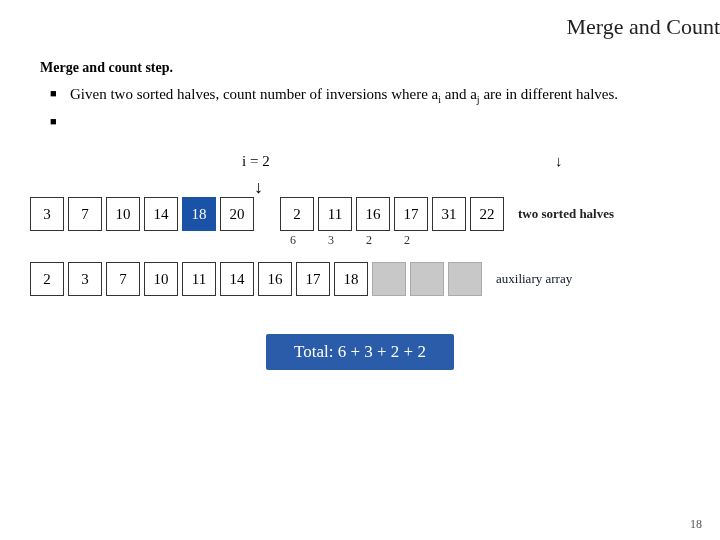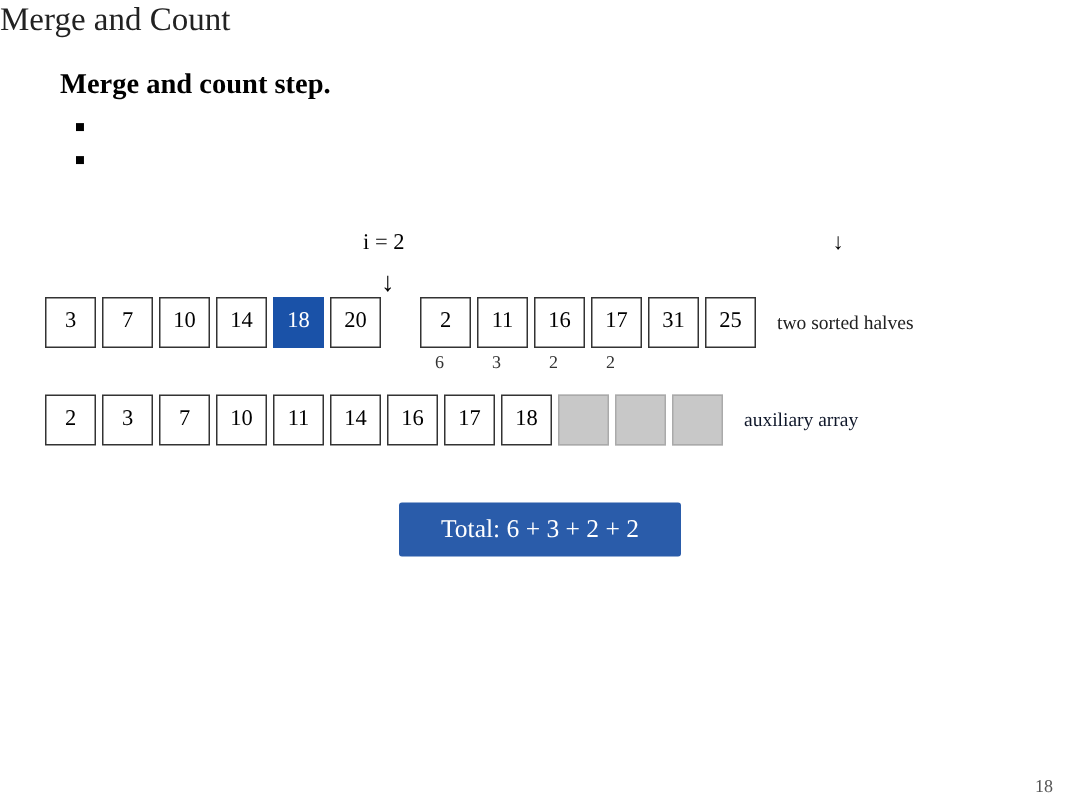--- a/index.html
+++ b/index.html
@@ -6,32 +6,33 @@
     body {
       width: 720px;
       height: 540px;
       background: #ffffff;
       font-family: 'Times New Roman', Times, serif;
       position: relative;
       overflow: hidden;
     }
 
     .page-title {
-      text-align: left;
+      text-align: right;
       font-size: 22px;
+      padding-top: 14px;
       padding-bottom: 10px;
       color: #222;
     }
 
     .content {
       padding: 10px 40px 0 40px;
     }
 
     .section-title {
-      font-size: 19px;
+      font-size: 14px;
       font-weight: bold;
       margin-bottom: 8px;
     }
 
     .bullets {
       list-style: none;
       padding-left: 10px;
     }
 
     .bullets li {
@@ -43,21 +44,21 @@
     }
 
     .bullet-icon {
       min-width: 14px;
       margin-right: 6px;
       margin-top: 2px;
       font-size: 11px;
     }
 
     .diagram-area {
-      margin-top: 34px;
+      margin-top: 20px;
       display: flex;
       flex-direction: column;
       align-items: center;
       gap: 0px;
     }
 
     .arrays-row {
       display: flex;
       align-items: center;
       width: 660px;
@@ -80,20 +81,21 @@
       background: #1a52a8;
       color: #fff;
       border-color: #1a52a8;
     }
 
     .two-sorted-label {
       font-size: 13px;
       margin-left: 10px;
       color: #222;
       white-space: nowrap;
+      font-weight: bold;
     }
 
     .counts-row {
       display: flex;
       align-items: center;
       width: 660px;
       margin-top: 2px;
       margin-left: 0px;
     }
 
@@ -157,20 +159,23 @@
 </head>
 <body>
 
 <div class="page-title">Merge and Count</div>
 
 <div class="content">
   <div class="section-title">Merge and count step.</div>
   <ul class="bullets">
     <li>
       <span class="bullet-icon">■</span>
+      <span>
+        Given two sorted halves, count number of inversions where a<sub>i</sub> and a<sub>j</sub> are in different halves.
+      </span>
     </li>
     <li>
       <span class="bullet-icon">■</span>
     </li>
   </ul>
 </div>
 
 <div class="diagram-area">
 
   <div style="position:relative; width:660px; height:28px; margin-bottom:0px;">
@@ -189,21 +194,21 @@
     <div class="cell">10</div>
     <div class="cell">14</div>
     <div class="cell cell-blue">18</div>
     <div class="cell" style="margin-right:22px;">20</div>
 
     <div class="cell">2</div>
     <div class="cell">11</div>
     <div class="cell">16</div>
     <div class="cell">17</div>
     <div class="cell">31</div>
-    <div class="cell">25</div>
+    <div class="cell">22</div>
 
     <span class="two-sorted-label">two sorted halves</span>
   </div>
 
   <div class="counts-row">
 
     <div style="width:34px;"></div>
     <div style="width:4px;"></div>
     <div style="width:34px;"></div>
     <div style="width:4px;"></div>

